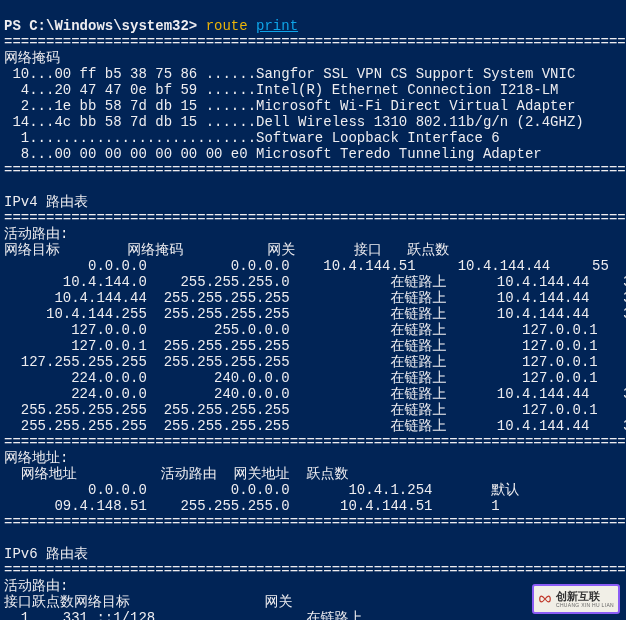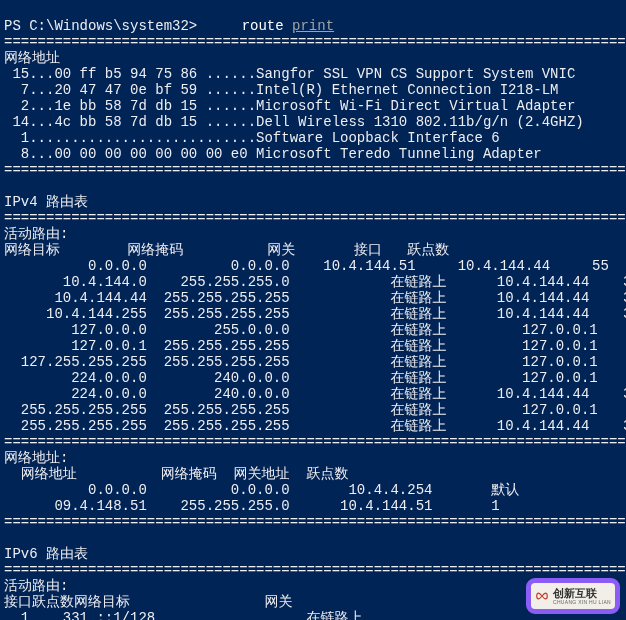--- a/index.html
+++ b/index.html
@@ -13,56 +13,57 @@
     font-size: 14px;
     line-height: 16px;
     overflow: hidden;
   }
   .term {
     padding: 2px 4px;
     white-space: pre;
   }
   .prompt {
     color: #eeedf0;
+    font-weight: bold;
   }
-  .cmd-route { color: #ffffff; margin-left: 36px; }
-  .cmd-print { color: #a3a3a3; text-decoration: underline; }
+  .cmd-route { color: #eab308; }
+  .cmd-print { color: #0ea5e9; text-decoration: underline; }
   .divider {
     letter-spacing: 0px;
   }
   .watermark {
     position: absolute;
     right: 6px;
     bottom: 6px;
     width: 84px;
     height: 26px;
     background: #f1efe7;
-    border-radius: 9px;
+    border-radius: 3px;
     display: flex;
     align-items: center;
     justify-content: center;
     font-size: 10px;
     font-family: sans-serif;
     color: #333;
-    border: 5px solid #8b5cf6;
+    border: 2px solid #8b5cf6;
   }
   .watermark .icon {
     width: 14px; height: 14px;
     margin-right: 4px;
   }
 </style>
 </head>
 <body>
 
 <div class="term">
 <span><span class="prompt">PS C:\Windows\system32&gt; </span><span class="cmd-route">route</span><span> </span><span class="cmd-print">print</span></span>
 <span class="divider">===========================================================================</span>
-<span>网络地址</span>
-<span> 15...00 ff b5 94 75 86 ......Sangfor SSL VPN CS Support System VNIC</span>
-<span>  7...20 47 47 0e bf 59 ......Intel(R) Ethernet Connection I218-LM</span>
+<span>网络掩码</span>
+<span> 10...00 ff b5 38 75 86 ......Sangfor SSL VPN CS Support System VNIC</span>
+<span>  4...20 47 47 0e bf 59 ......Intel(R) Ethernet Connection I218-LM</span>
 <span>  2...1e bb 58 7d db 15 ......Microsoft Wi-Fi Direct Virtual Adapter</span>
 <span> 14...4c bb 58 7d db 15 ......Dell Wireless 1310 802.11b/g/n (2.4GHZ)</span>
 <span>  1...........................Software Loopback Interface 6</span>
 <span>  8...00 00 00 00 00 00 00 e0 Microsoft Teredo Tunneling Adapter</span>
 <span class="divider">===========================================================================</span>
 
 <span>IPv4 路由表</span>
 <span class="divider">===========================================================================</span>
 <span>活动路由:</span>
 <span>网络目标        网络掩码          网关       接口   跃点数</span>
@@ -72,22 +73,22 @@
 <span>     10.4.144.255  255.255.255.255            在链路上      10.4.144.44    311</span>
 <span>        127.0.0.0        255.0.0.0            在链路上         127.0.0.1    331</span>
 <span>        127.0.0.1  255.255.255.255            在链路上         127.0.0.1    331</span>
 <span>  127.255.255.255  255.255.255.255            在链路上         127.0.0.1    331</span>
 <span>        224.0.0.0        240.0.0.0            在链路上         127.0.0.1    331</span>
 <span>        224.0.0.0        240.0.0.0            在链路上      10.4.144.44    331</span>
 <span>  255.255.255.255  255.255.255.255            在链路上         127.0.0.1    331</span>
 <span>  255.255.255.255  255.255.255.255            在链路上      10.4.144.44    311</span>
 <span class="divider">===========================================================================</span>
 <span>网络地址:</span>
-<span>  网络地址          网络掩码  网关地址  跃点数</span>
-<span>          0.0.0.0          0.0.0.0       10.4.4.254       默认</span>
+<span>  网络地址          活动路由  网关地址  跃点数</span>
+<span>          0.0.0.0          0.0.0.0       10.4.1.254       默认</span>
 <span>      09.4.148.51    255.255.255.0      10.4.144.51       1</span>
 <span class="divider">===========================================================================</span>
 
 <span>IPv6 路由表</span>
 <span class="divider">===========================================================================</span>
 <span>活动路由:</span>
 <span>接口跃点数网络目标                网关</span>
 <span>  1    331 ::1/128                  在链路上</span>
 
 

